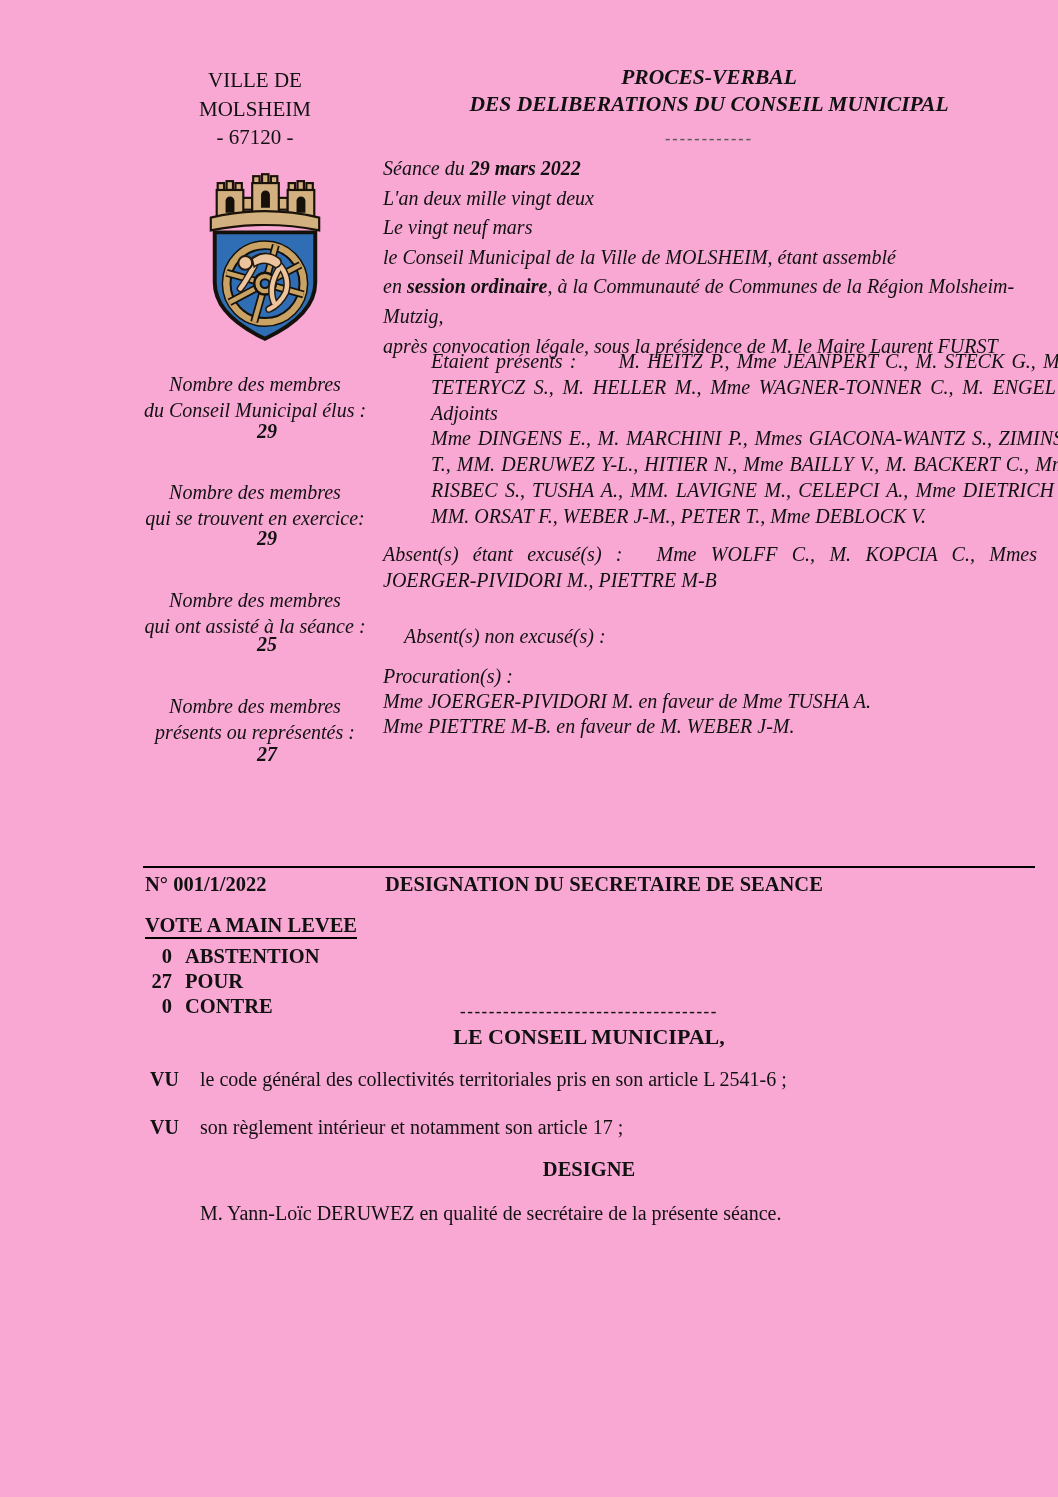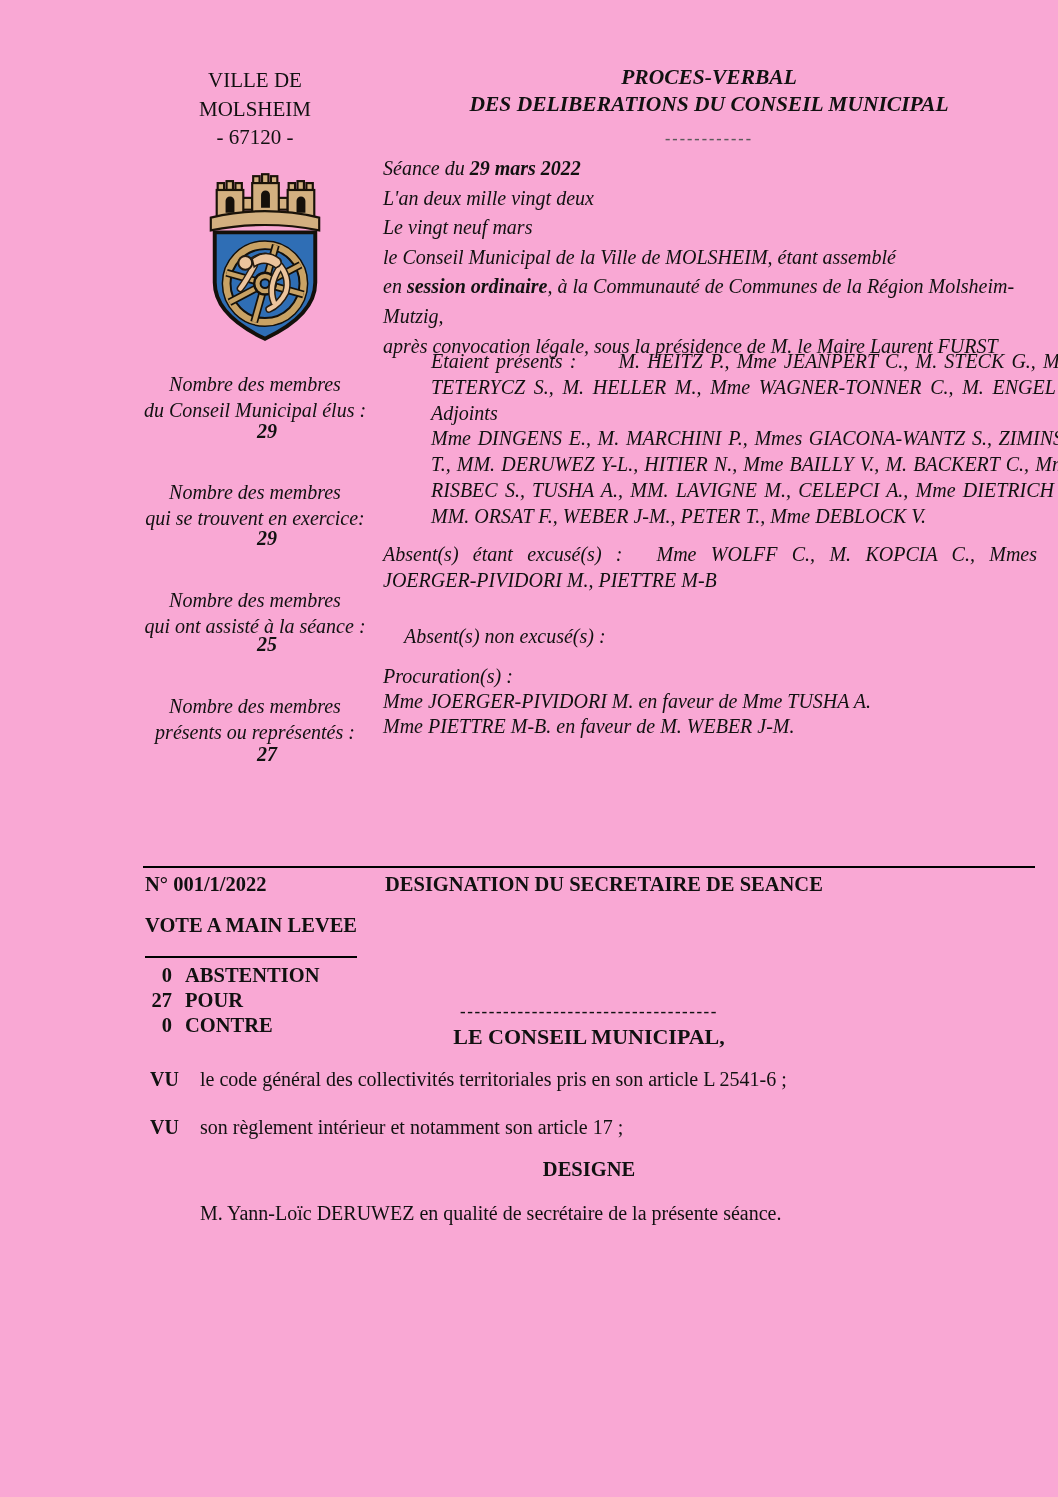--- a/index.html
+++ b/index.html
@@ -43,21 +43,21 @@
   .s2l { top:460px; } .s2v { top:527px; }
   .s3l { top:568px; } .s3v { top:633px; }
   .s4l { top:674px; } .s4v { top:743px; }
 
   .section-rule { left:143px; top:866px; width:892px; height:0;
                   border-top:2px solid #000; }
   .section-number { left:145px; top:873px; font-weight:bold; font-size:20.5px; }
   .section-title  { left:385px; top:873px; font-weight:bold; font-size:20.5px; }
 
   .vote-block { left:145px; top:914px; font-weight:bold; font-size:20.5px; }
-  .vote-title { display:inline-block; border-bottom:2px solid #000; padding-bottom:19px; }
+  .vote-title { display:inline-block; border-bottom:2px solid #000; padding-bottom:0; }
   .vote-row { display:flex; line-height:23px; margin-top:2px; }
   .vote-row:first-of-type { margin-top:6px; }
   .vote-count { width:27px; text-align:right; }
   .vote-label { margin-left:13px; }
 
   .center-divider { left:143px; top:1002px; width:892px; text-align:center;
                     font-weight:bold; font-size:17px; letter-spacing:1.5px; }
   .council-heading { left:143px; top:1024px; width:892px; text-align:center;
                      font-weight:bold; font-size:22px; }
 

